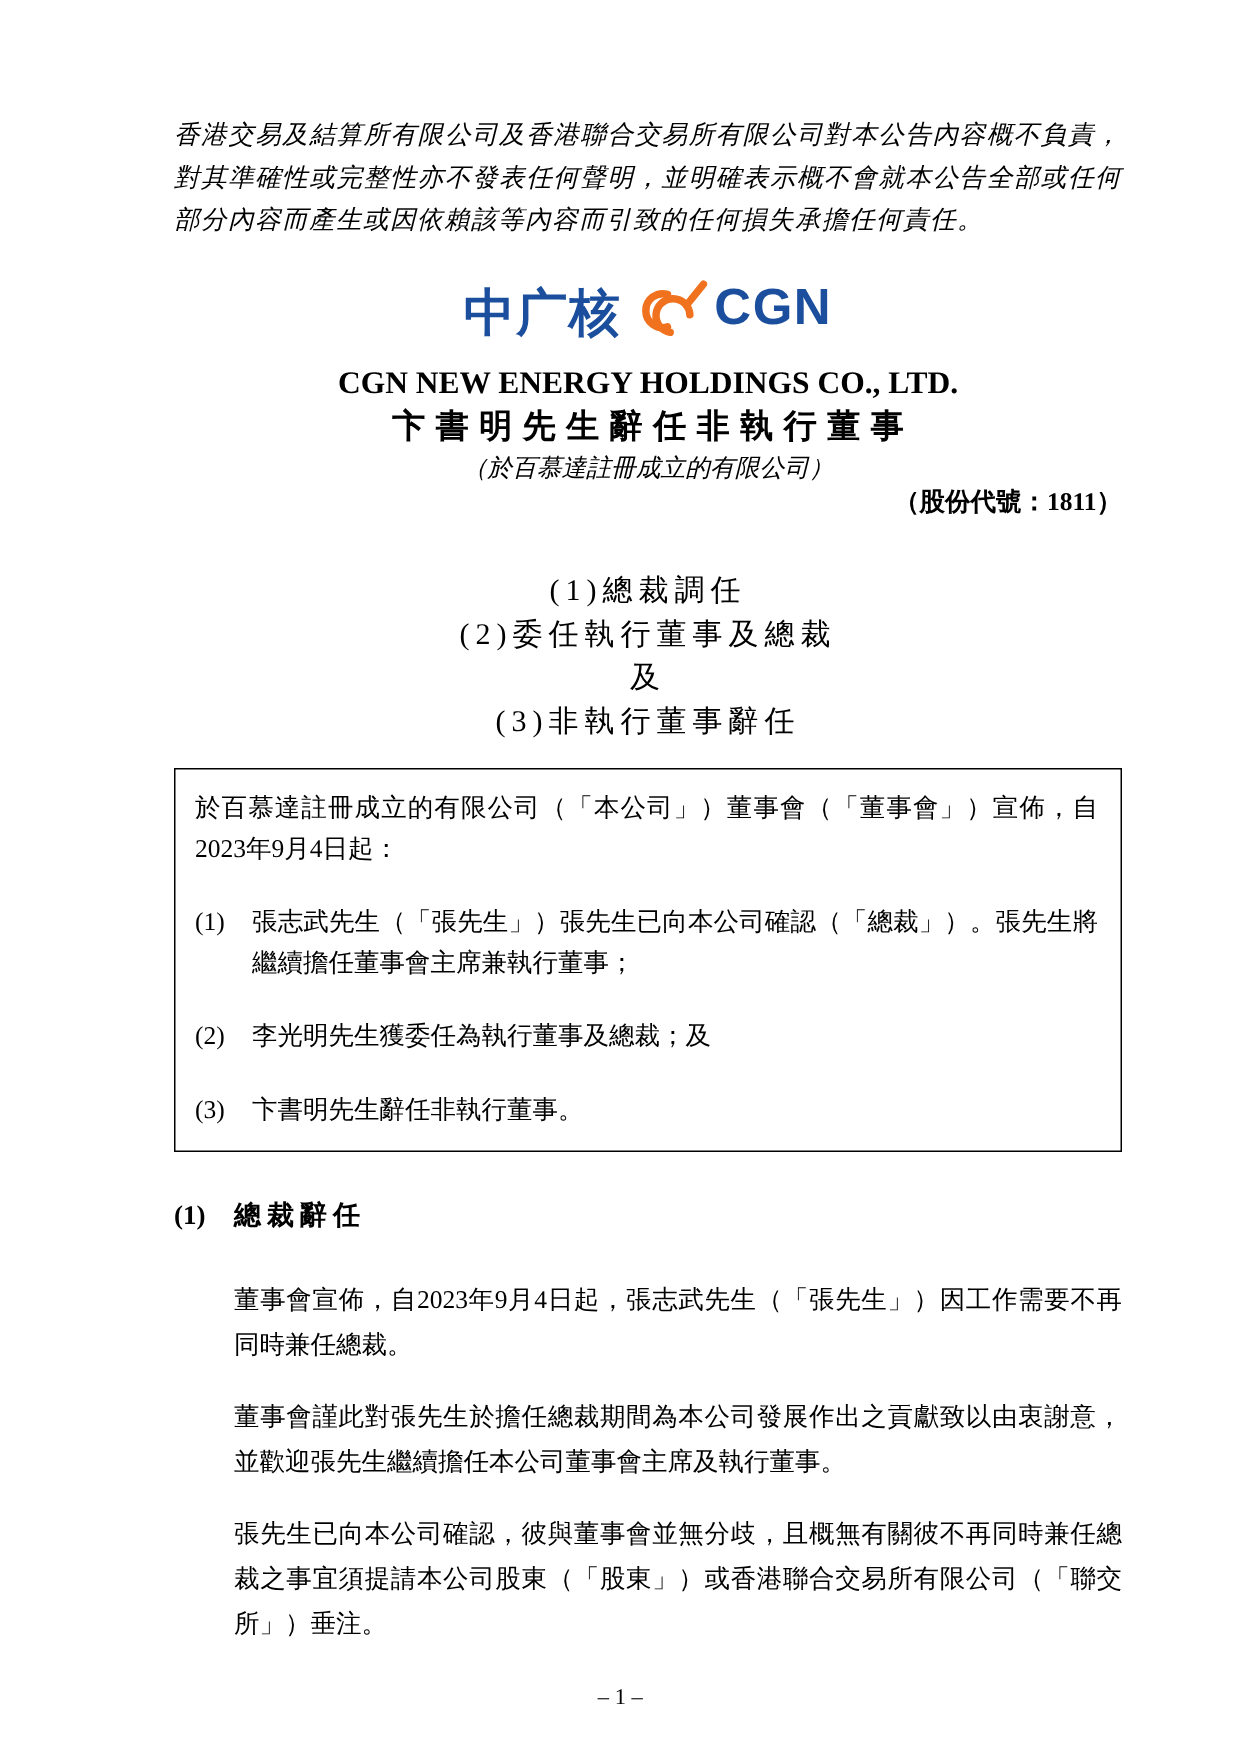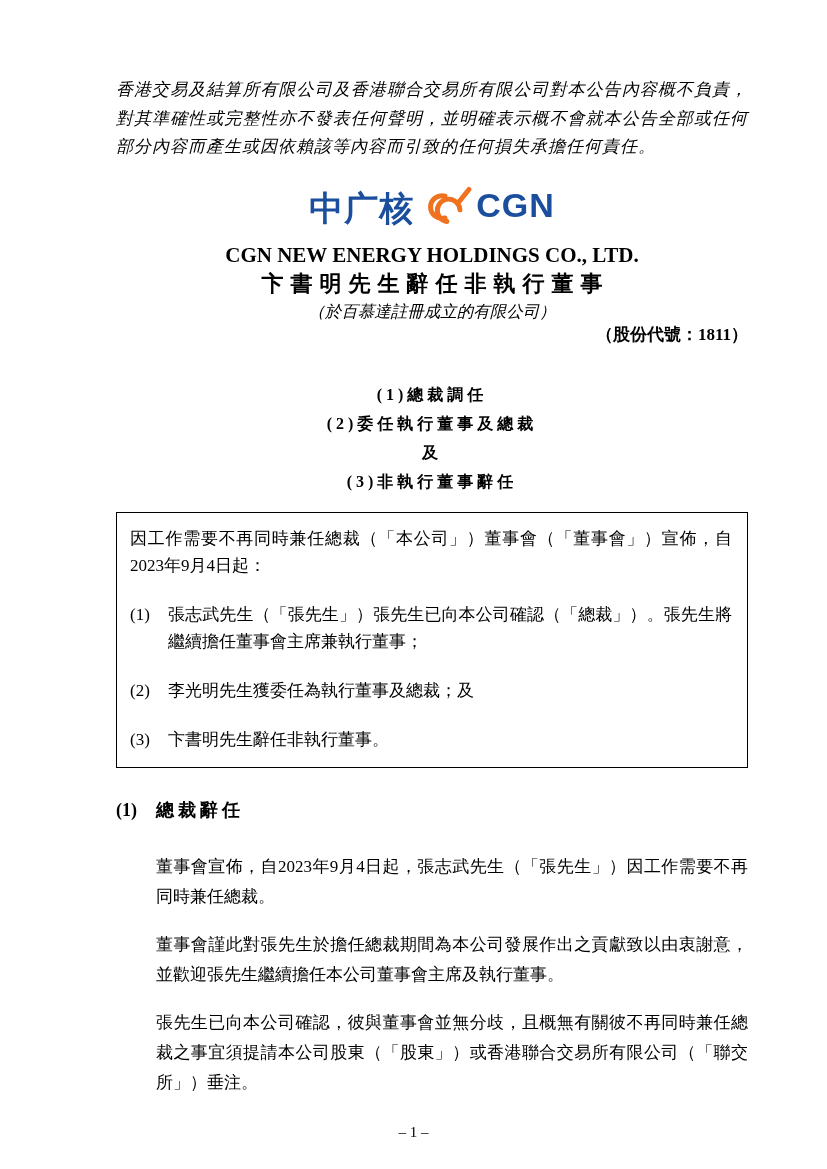--- a/index.html
+++ b/index.html
@@ -48,22 +48,22 @@
     font-size: 16.5px; line-height: 21px;
     font-style: italic; text-align: center;
   }
   .stock {
     margin: 2px 0 0 0;
     font-size: 17px; line-height: 22px;
     font-weight: bold; text-align: right;
   }
   .doc-title {
     margin-top: 34px;
-    font-size: 16px; line-height: 29px;
-    font-weight: bold; text-align: center;
+    font-size: 20px; line-height: 29px;
+    font-weight: normal; text-align: center;
     letter-spacing: 4px;
   }
   .box {
     margin-top: 16px;
     border: 1px solid #000;
     padding: 12px 15px 14px 13px;
     font-size: 17px;
   }
   .box-intro { margin: 0; line-height: 27px; text-align: justify; }
   .box-item { display: flex; margin-top: 22px; }
@@ -115,21 +115,21 @@
   <p class="stock">（股份代號：1811）</p>
 
   <div class="doc-title">
     <div>(1)總裁調任</div>
     <div>(2)委任執行董事及總裁</div>
     <div>及</div>
     <div>(3)非執行董事辭任</div>
   </div>
 
   <div class="box">
-    <p class="box-intro"><span>因工作需要不再同時兼任總裁（「</span><span class="b">本公司</span><span>」）董事會（「</span><span class="b">董事會</span><span>」）宣佈，自2023年9月4日起：</span></p>
+    <p class="box-intro"><span>於百慕達註冊成立的有限公司（「</span><span class="b">本公司</span><span>」）董事會（「</span><span class="b">董事會</span><span>」）宣佈，自2023年9月4日起：</span></p>
 
     <div class="box-item">
       <span class="num">(1)</span>
       <p><span>張志武先生（「</span><span class="b">張先生</span><span>」）張先生已向本公司確認（「</span><span class="b">總裁</span><span>」）。張先生將繼續擔任董事會主席兼執行董事；</span></p>
     </div>
 
     <div class="box-item">
       <span class="num">(2)</span>
       <p><span>李光明先生獲委任為執行董事及總裁；及</span></p>
     </div>

